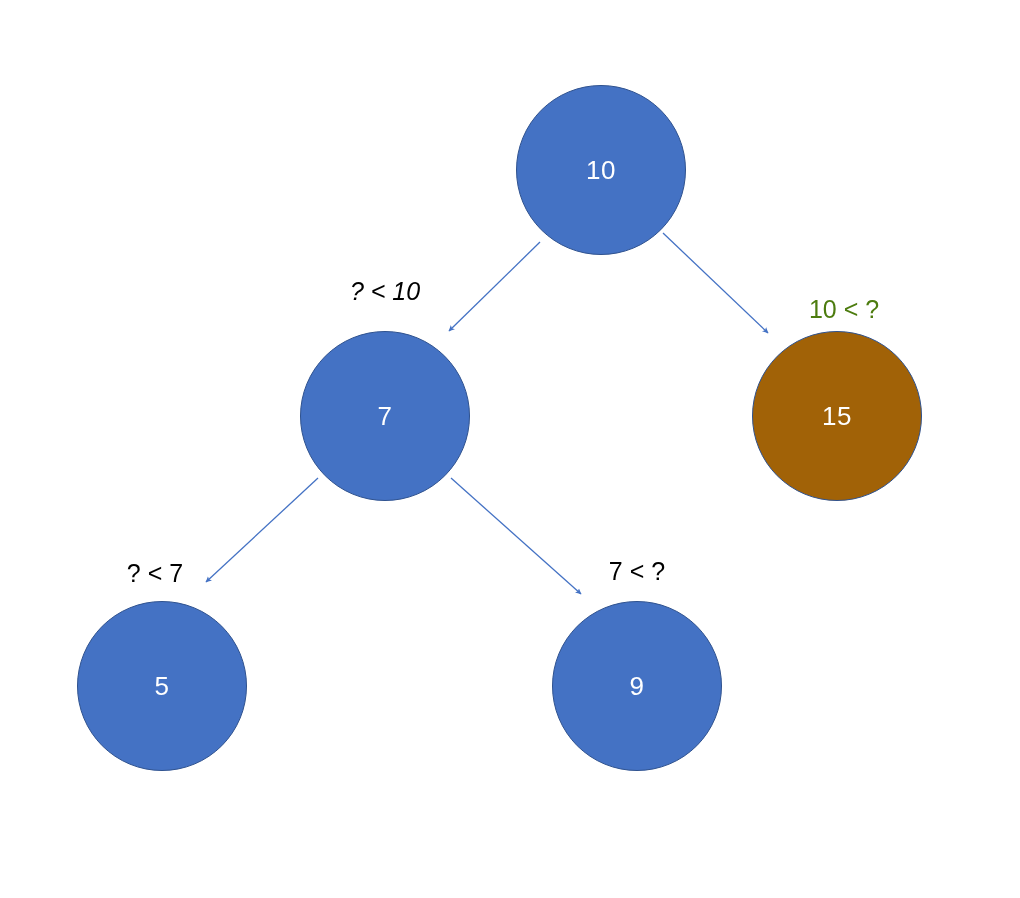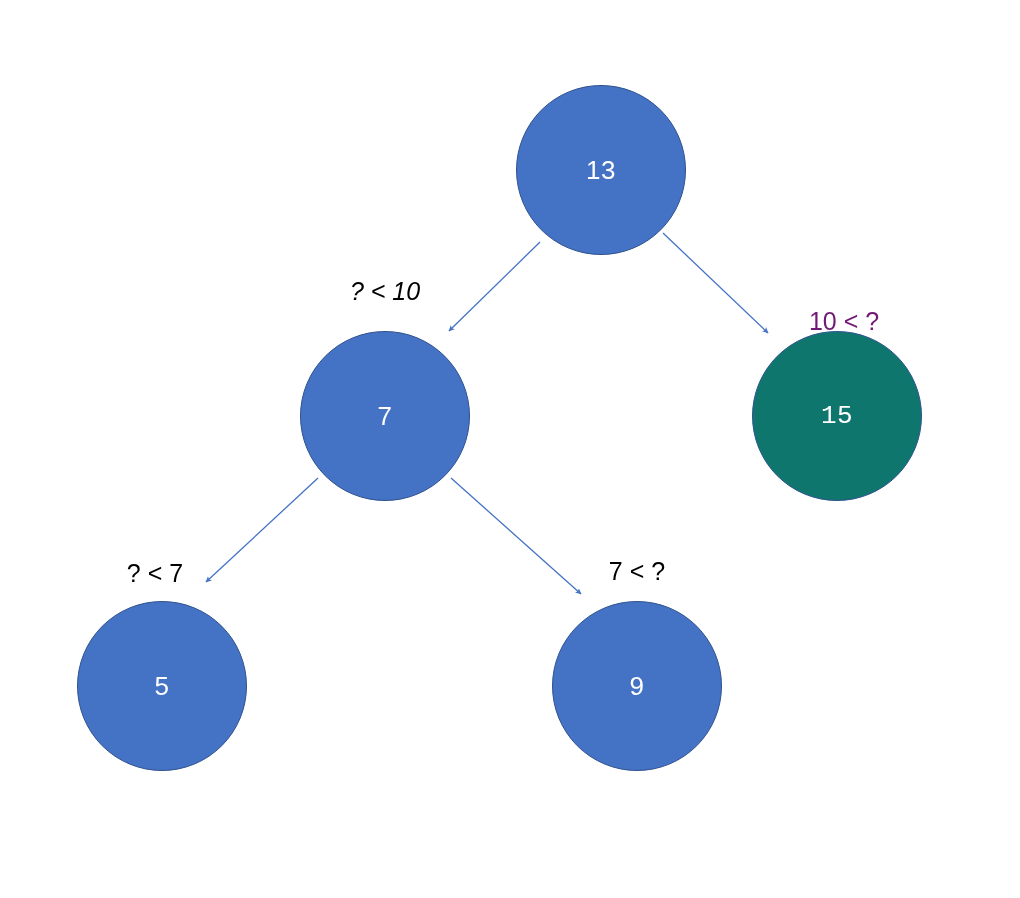--- a/index.html
+++ b/index.html
@@ -62,33 +62,33 @@
     </defs>
     <g id="edge-group">
         <line x1="540" y1="242" x2="449" y2="331" stroke="#4472C4" stroke-width="1.3" marker-end="url(#arrowhead)"></line>
         <line x1="663" y1="233" x2="768" y2="333" stroke="#4472C4" stroke-width="1.3" marker-end="url(#arrowhead)"></line>
         <line x1="318" y1="478" x2="206" y2="582" stroke="#4472C4" stroke-width="1.3" marker-end="url(#arrowhead)"></line>
         <line x1="451" y1="478" x2="581" y2="594" stroke="#4472C4" stroke-width="1.3" marker-end="url(#arrowhead)"></line>
       </g>
   </svg>
 
   <div class="node" style="left: 516px; top: 85px; width: 170px; height: 170px; background: rgb(68, 114, 196); border: 1.5px solid rgb(47, 82, 143); color: rgb(255, 255, 255);">
-    <span>13</span>
+    <span>10</span>
   </div>
   <div class="node" style="left: 300px; top: 331px; width: 170px; height: 170px; background: rgb(68, 114, 196); border: 1.5px solid rgb(47, 82, 143); color: rgb(255, 255, 255);">
     <span>7</span>
   </div>
-  <div class="node" style="left: 752px; top: 331px; width: 170px; height: 170px; background: #0f766e; border: 1.5px solid rgb(47, 82, 143); color: rgb(255, 255, 255); font-family: Liberation Mono, monospace;">
+  <div class="node" style="left: 752px; top: 331px; width: 170px; height: 170px; background: #a16207; border: 1.5px solid rgb(47, 82, 143); color: rgb(255, 255, 255);">
     <span>15</span>
   </div>
   <div class="node" style="left: 77px; top: 601px; width: 170px; height: 170px; background: rgb(68, 114, 196); border: 1.5px solid rgb(47, 82, 143); color: rgb(255, 255, 255);">
     <span>5</span>
   </div>
   <div class="node" style="left: 552px; top: 601px; width: 170px; height: 170px; background: rgb(68, 114, 196); border: 1.5px solid rgb(47, 82, 143); color: rgb(255, 255, 255);">
     <span>9</span>
   </div>
 
   <div class="edge-label" style="left: 385px; top: 291px; color: rgb(0, 0, 0); font-style: italic;">? &lt; 10</div>
-  <div class="edge-label" style="left: 844px; top: 321px; color: #701a75;">10 &lt; ?</div>
+  <div class="edge-label" style="left: 844px; top: 309px; color: #4d7c0f;">10 &lt; ?</div>
   <div class="edge-label" style="left: 155px; top: 573px; color: rgb(0, 0, 0);">? &lt; 7</div>
   <div class="edge-label" style="left: 637px; top: 571px; color: rgb(0, 0, 0);">7 &lt; ?</div>
 
 </div>
 
 </body></html>

